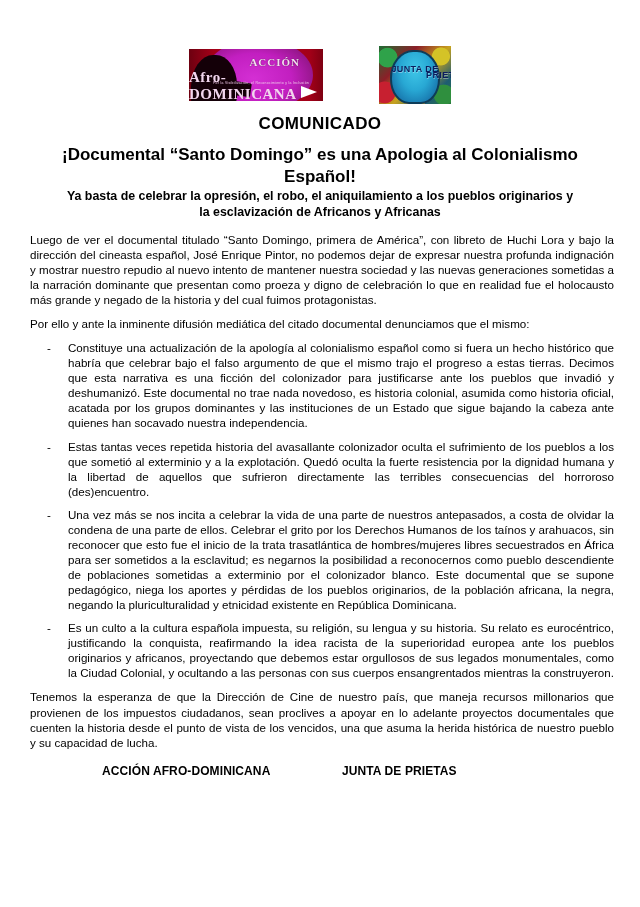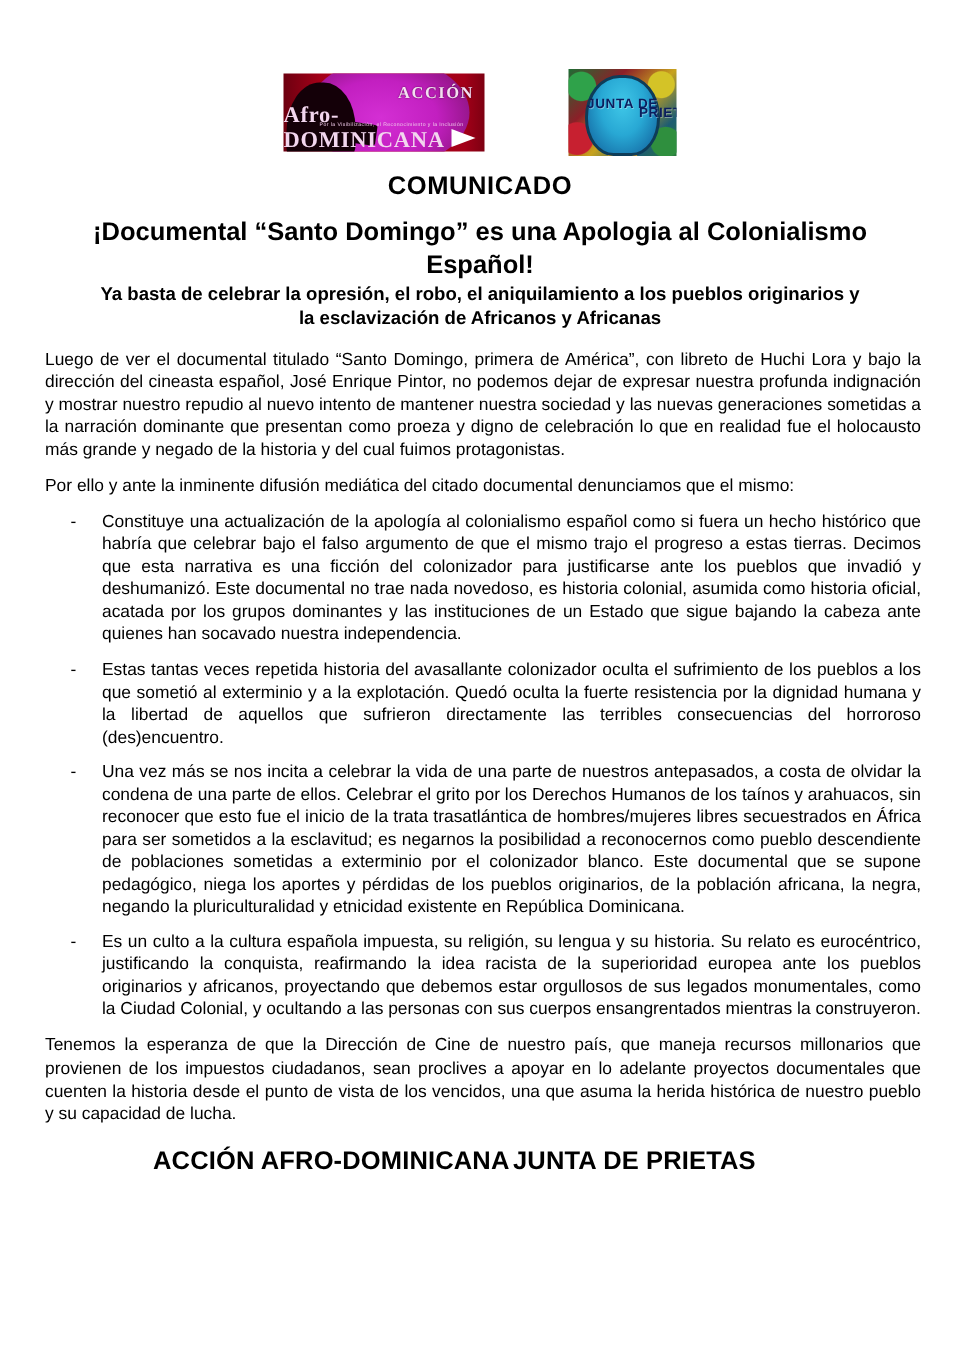--- a/index.html
+++ b/index.html
@@ -63,21 +63,21 @@
     left: 26px;
     top: 26px;
     width: 34px;
     height: 14px;
     background: #140008;
     border-radius: 40% 10% 10% 40%;
     transform: rotate(8deg);
   }
   .logo-afro .l1 {
     position: absolute;
-    right: 7px;
+    right: 23px;
     top: 7px;
     font-family: "Liberation Serif", serif;
     font-size: 11px;
     font-weight: bold;
     color: #f5dff2;
     letter-spacing: 1px;
     text-shadow: 0 0 1px #3b0033;
   }
   .logo-afro .l2 {
     position: absolute;
@@ -199,21 +199,21 @@
     left: 17px;
     top: 0;
     font-size: 11.6px;
   }
 
   
   .sigs {
     display: flex;
     margin-top: 14px;
     padding-left: 72px;
-    font-size: 17px;
+    font-size: 12px;
     font-weight: bold;
     letter-spacing: 0.1px;
     align-items: center;
   }
   .sigs .sig-left { width: 240px; }
   .sigs .sig-right { }
 </style>
 </head>
 <body>
 

